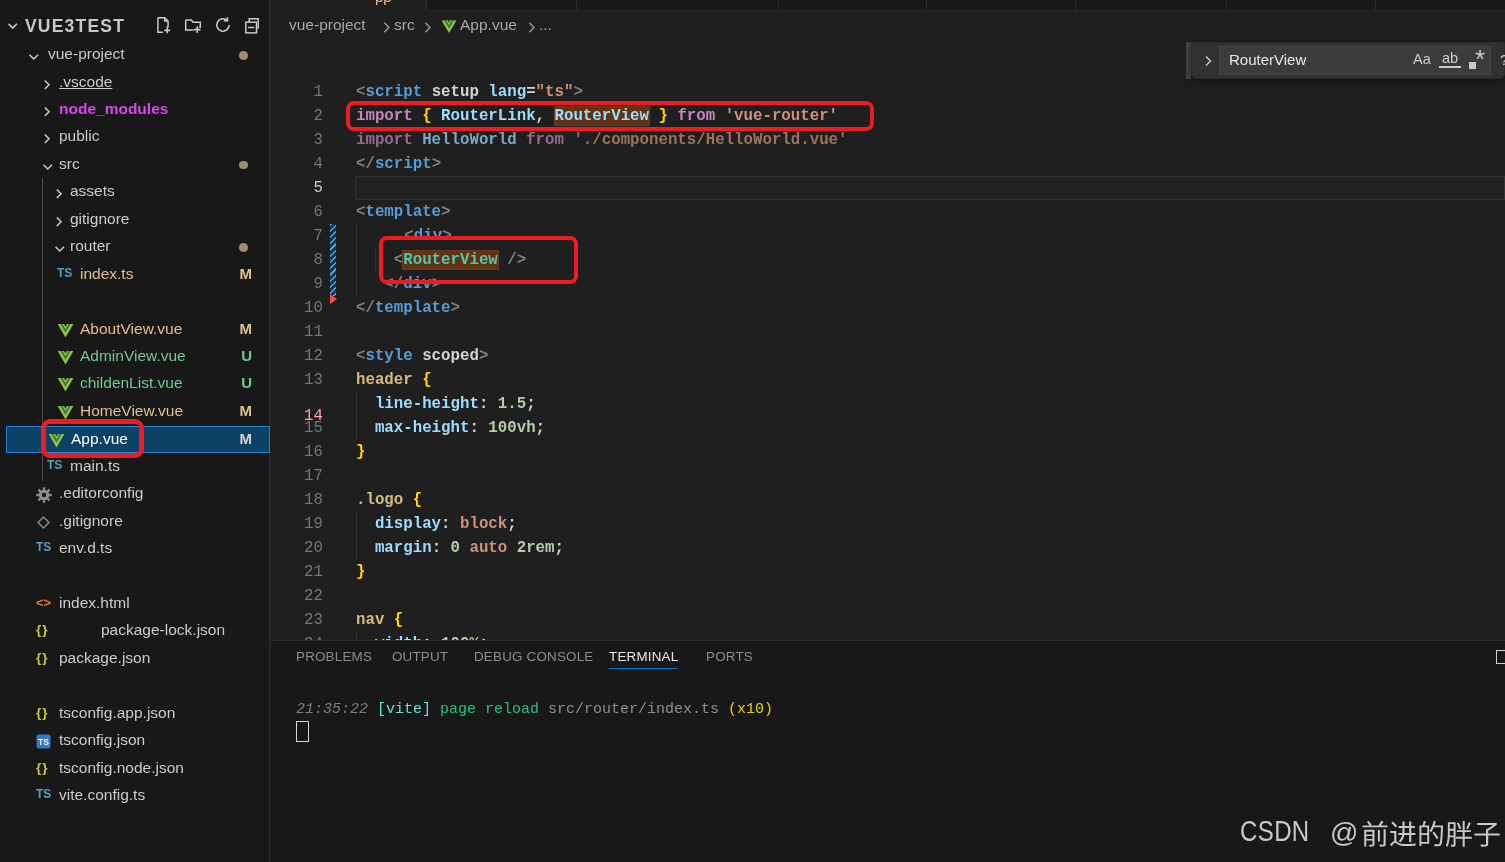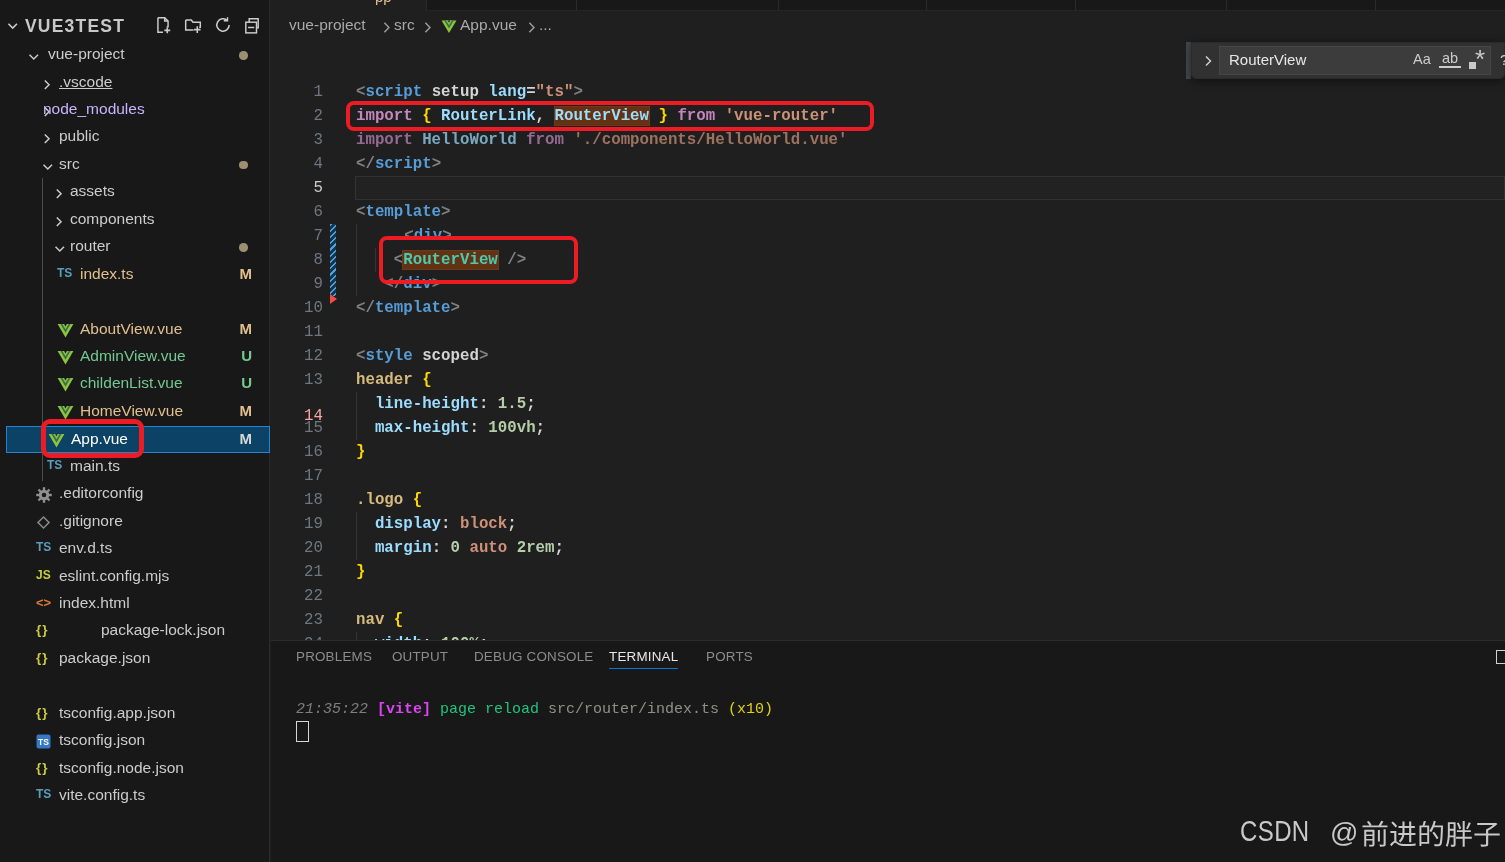--- a/index.html
+++ b/index.html
@@ -143,21 +143,21 @@
  <span style="position:absolute;left:308px;top:8px;font-size:15px;color:#cccccc;">?</span>
 </div>
     </div>
   <div class="abs" style="left:271px;top:640px;width:1234px;height:222px;background:#181818;border-top:1px solid #2b2b2b;"></div>
   <div id="panel">
       <span class="ptab" style="left:296px;">PROBLEMS</span>
       <span class="ptab" style="left:392px;">OUTPUT</span>
       <span class="ptab" style="left:474px;">DEBUG CONSOLE</span>
       <span class="ptab" style="left:609px;color:#e7e7e7;border-bottom:1.5px solid #0078d4;padding-bottom:4px;">TERMINAL</span>
       <span class="ptab" style="left:706px;">PORTS</span>
-      <div class="abs term" style="left:296px;top:699px;height:22px;line-height:22px;"><span style="color:#7e7e7e;font-style:italic;">21:35:22 </span><span style="color:#d946ef;font-weight:bold;">[vite]</span><span style="color:#1fc47e;"> page reload </span><span style="color:#90908a;">src/router/index.ts </span><span style="color:#e0d112;">(x10)</span></div>
+      <div class="abs term" style="left:296px;top:699px;height:22px;line-height:22px;"><span style="color:#7e7e7e;font-style:italic;">21:35:22 </span><span style="color:#5eead4;font-weight:normal;">[vite]</span><span style="color:#1fc47e;"> page reload </span><span style="color:#90908a;">src/router/index.ts </span><span style="color:#e0d112;">(x10)</span></div>
       <div class="abs" style="left:296px;top:721px;width:12.5px;height:21px;border:1.5px solid #d6d6d6;"></div>
       <div class="abs" style="left:1496px;top:650px;width:9px;height:14px;border:1.5px solid #d0d0d0;border-right:none;"></div>
     </div>
   <div id="side">
       <div class="abs" style="left:42px;top:178px;width:1px;height:303px;background:#4d4d4d;"></div>
 <div class="row" style="top:42.0px;">
         <svg class="chev" style="left:24px" width="17" height="17" viewBox="0 0 16 16">
           <path d="M5.2 6.4l4 4 4-4" stroke="#cccccc" stroke-width="1.4" fill="none"></path>
         </svg>
         <span class="lbl" style="left:48px;">vue-project</span>
@@ -166,21 +166,21 @@
 <div class="row" style="top:69.5px;">
         <svg class="chev" style="left:38px" width="17" height="17" viewBox="0 0 16 16">
           <path d="M6.4 4.2l4 4-4 4" stroke="#cccccc" stroke-width="1.4" fill="none"></path>
         </svg>
         <span class="lbl" style="left:59px;text-decoration:underline;">.vscode</span>
       </div>
 <div class="row" style="top:96.9px;">
         <svg class="chev" style="left:38px" width="17" height="17" viewBox="0 0 16 16">
           <path d="M6.4 4.2l4 4-4 4" stroke="#cccccc" stroke-width="1.4" fill="none"></path>
         </svg>
-        <span class="lbl" style="left:43px;color:#c4b5fd;">node_modules</span>
+        <span class="lbl" style="left:59px;color:#d946ef;font-weight:bold;">node_modules</span>
       </div>
 <div class="row" style="top:124.3px;">
         <svg class="chev" style="left:38px" width="17" height="17" viewBox="0 0 16 16">
           <path d="M6.4 4.2l4 4-4 4" stroke="#cccccc" stroke-width="1.4" fill="none"></path>
         </svg>
         <span class="lbl" style="left:59px;">public</span>
       </div>
 <div class="row" style="top:151.8px;">
         <svg class="chev" style="left:38px" width="17" height="17" viewBox="0 0 16 16">
           <path d="M5.2 6.4l4 4 4-4" stroke="#cccccc" stroke-width="1.4" fill="none"></path>
@@ -191,21 +191,21 @@
 <div class="row" style="top:179.2px;">
         <svg class="chev" style="left:50px" width="17" height="17" viewBox="0 0 16 16">
           <path d="M6.4 4.2l4 4-4 4" stroke="#cccccc" stroke-width="1.4" fill="none"></path>
         </svg>
         <span class="lbl" style="left:70px;">assets</span>
       </div>
 <div class="row" style="top:206.7px;">
         <svg class="chev" style="left:50px" width="17" height="17" viewBox="0 0 16 16">
           <path d="M6.4 4.2l4 4-4 4" stroke="#cccccc" stroke-width="1.4" fill="none"></path>
         </svg>
-        <span class="lbl" style="left:70px;">components</span>
+        <span class="lbl" style="left:70px;">gitignore</span>
       </div>
 <div class="row" style="top:234.2px;">
         <svg class="chev" style="left:50px" width="17" height="17" viewBox="0 0 16 16">
           <path d="M5.2 6.4l4 4 4-4" stroke="#cccccc" stroke-width="1.4" fill="none"></path>
         </svg>
         <span class="lbl" style="left:70px;">router</span>
         <div class="dot"></div>
       </div>
 <div class="row" style="top:261.6px;">
         <span class="fic" style="left:57px;color:#5b9cba;">TS</span>
@@ -284,24 +284,20 @@
 <div class="row" style="top:508.6px;">
         <svg class="abs" style="left:36px;top:6px" width="15" height="15" viewBox="0 0 15 15">
           <rect x="3.6" y="3.6" width="7.8" height="7.8" fill="none" stroke="#8a8a8a" stroke-width="1.5" transform="rotate(45 7.5 7.5)"></rect>
         </svg>
         <span class="lbl" style="left:59px;">.gitignore</span>
       </div>
 <div class="row" style="top:536.1px;">
         <span class="fic" style="left:36px;color:#5b9cba;">TS</span>
         <span class="lbl" style="left:59px;">env.d.ts</span>
       </div>
-<div class="row" style="top:563.5px;">
-        <span class="fic" style="left:36px;color:#cbcb41;">JS</span>
-        <span class="lbl" style="left:59px;">eslint.config.mjs</span>
-      </div>
 <div class="row" style="top:591.0px;">
         <span class="fic" style="left:36px;color:#e37933;font-size:13px;">&lt;&gt;</span>
         <span class="lbl" style="left:59px;">index.html</span>
       </div>
 <div class="row" style="top:618.4px;">
         <span class="fic" style="left:36px;color:#cbcb41;font-size:13.5px;letter-spacing:1px;">{}</span>
         <span class="lbl" style="left:59px;margin-left:42px;">package-lock.json</span>
       </div>
 <div class="row" style="top:645.9px;">
         <span class="fic" style="left:36px;color:#cbcb41;font-size:13.5px;letter-spacing:1px;">{}</span>

